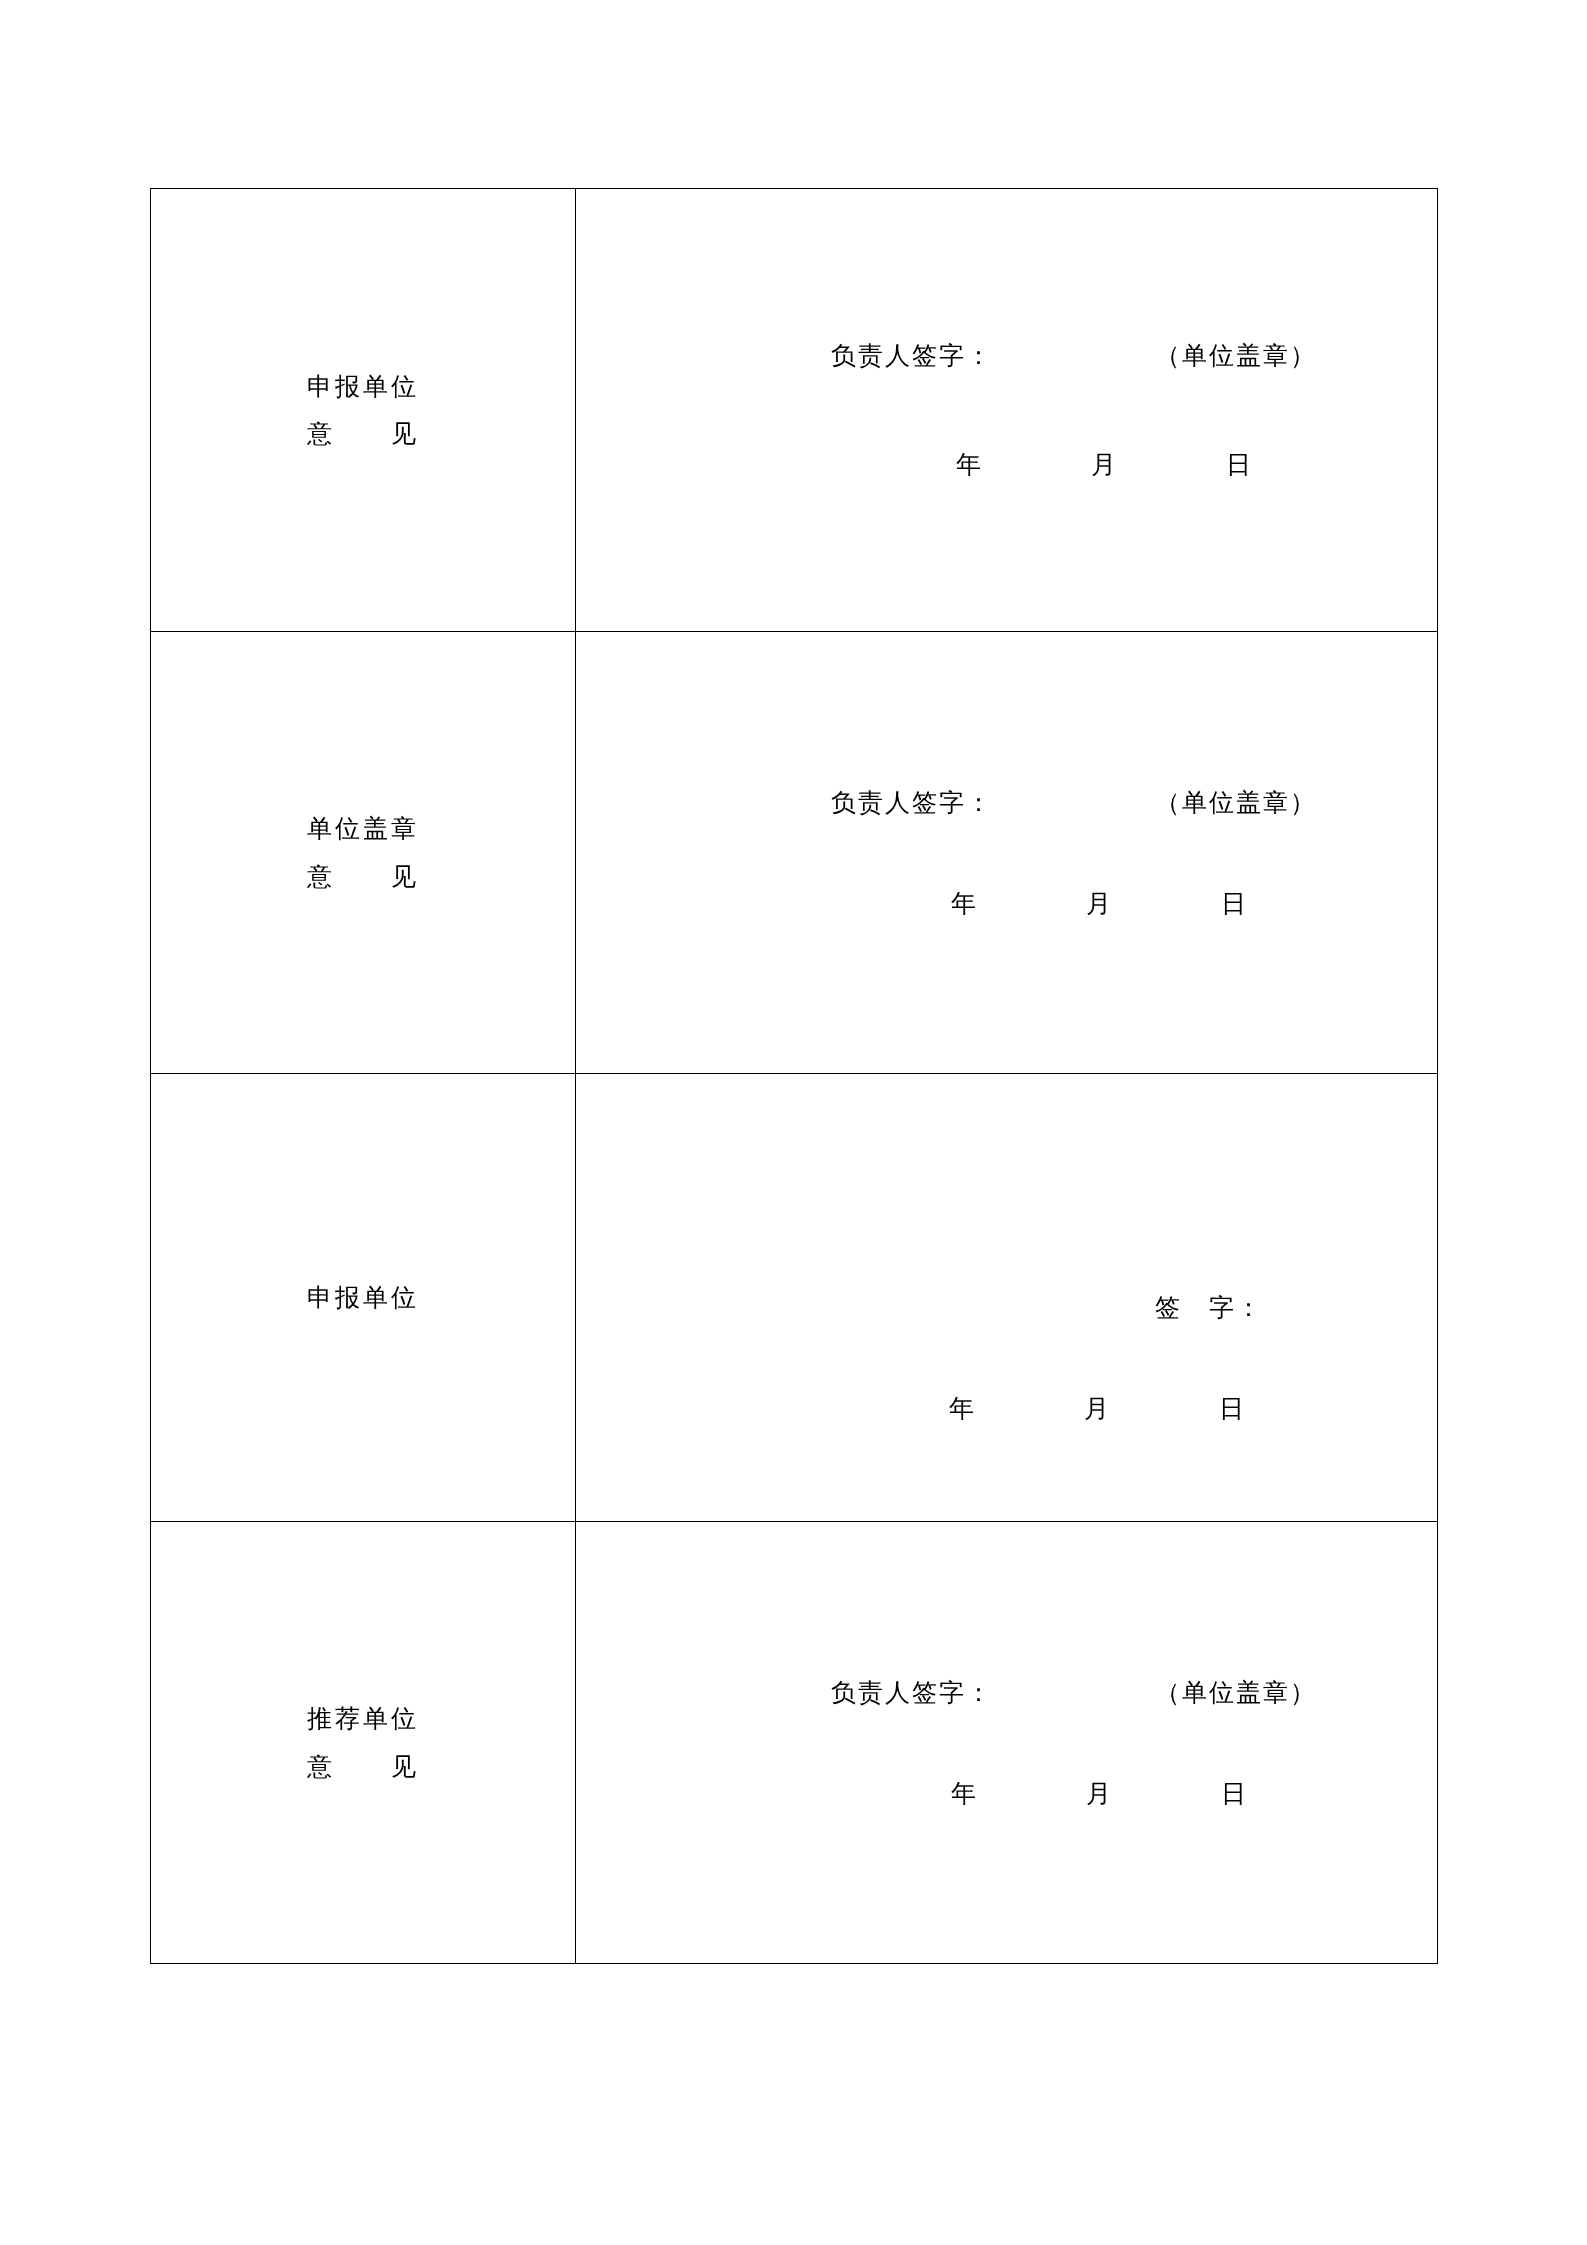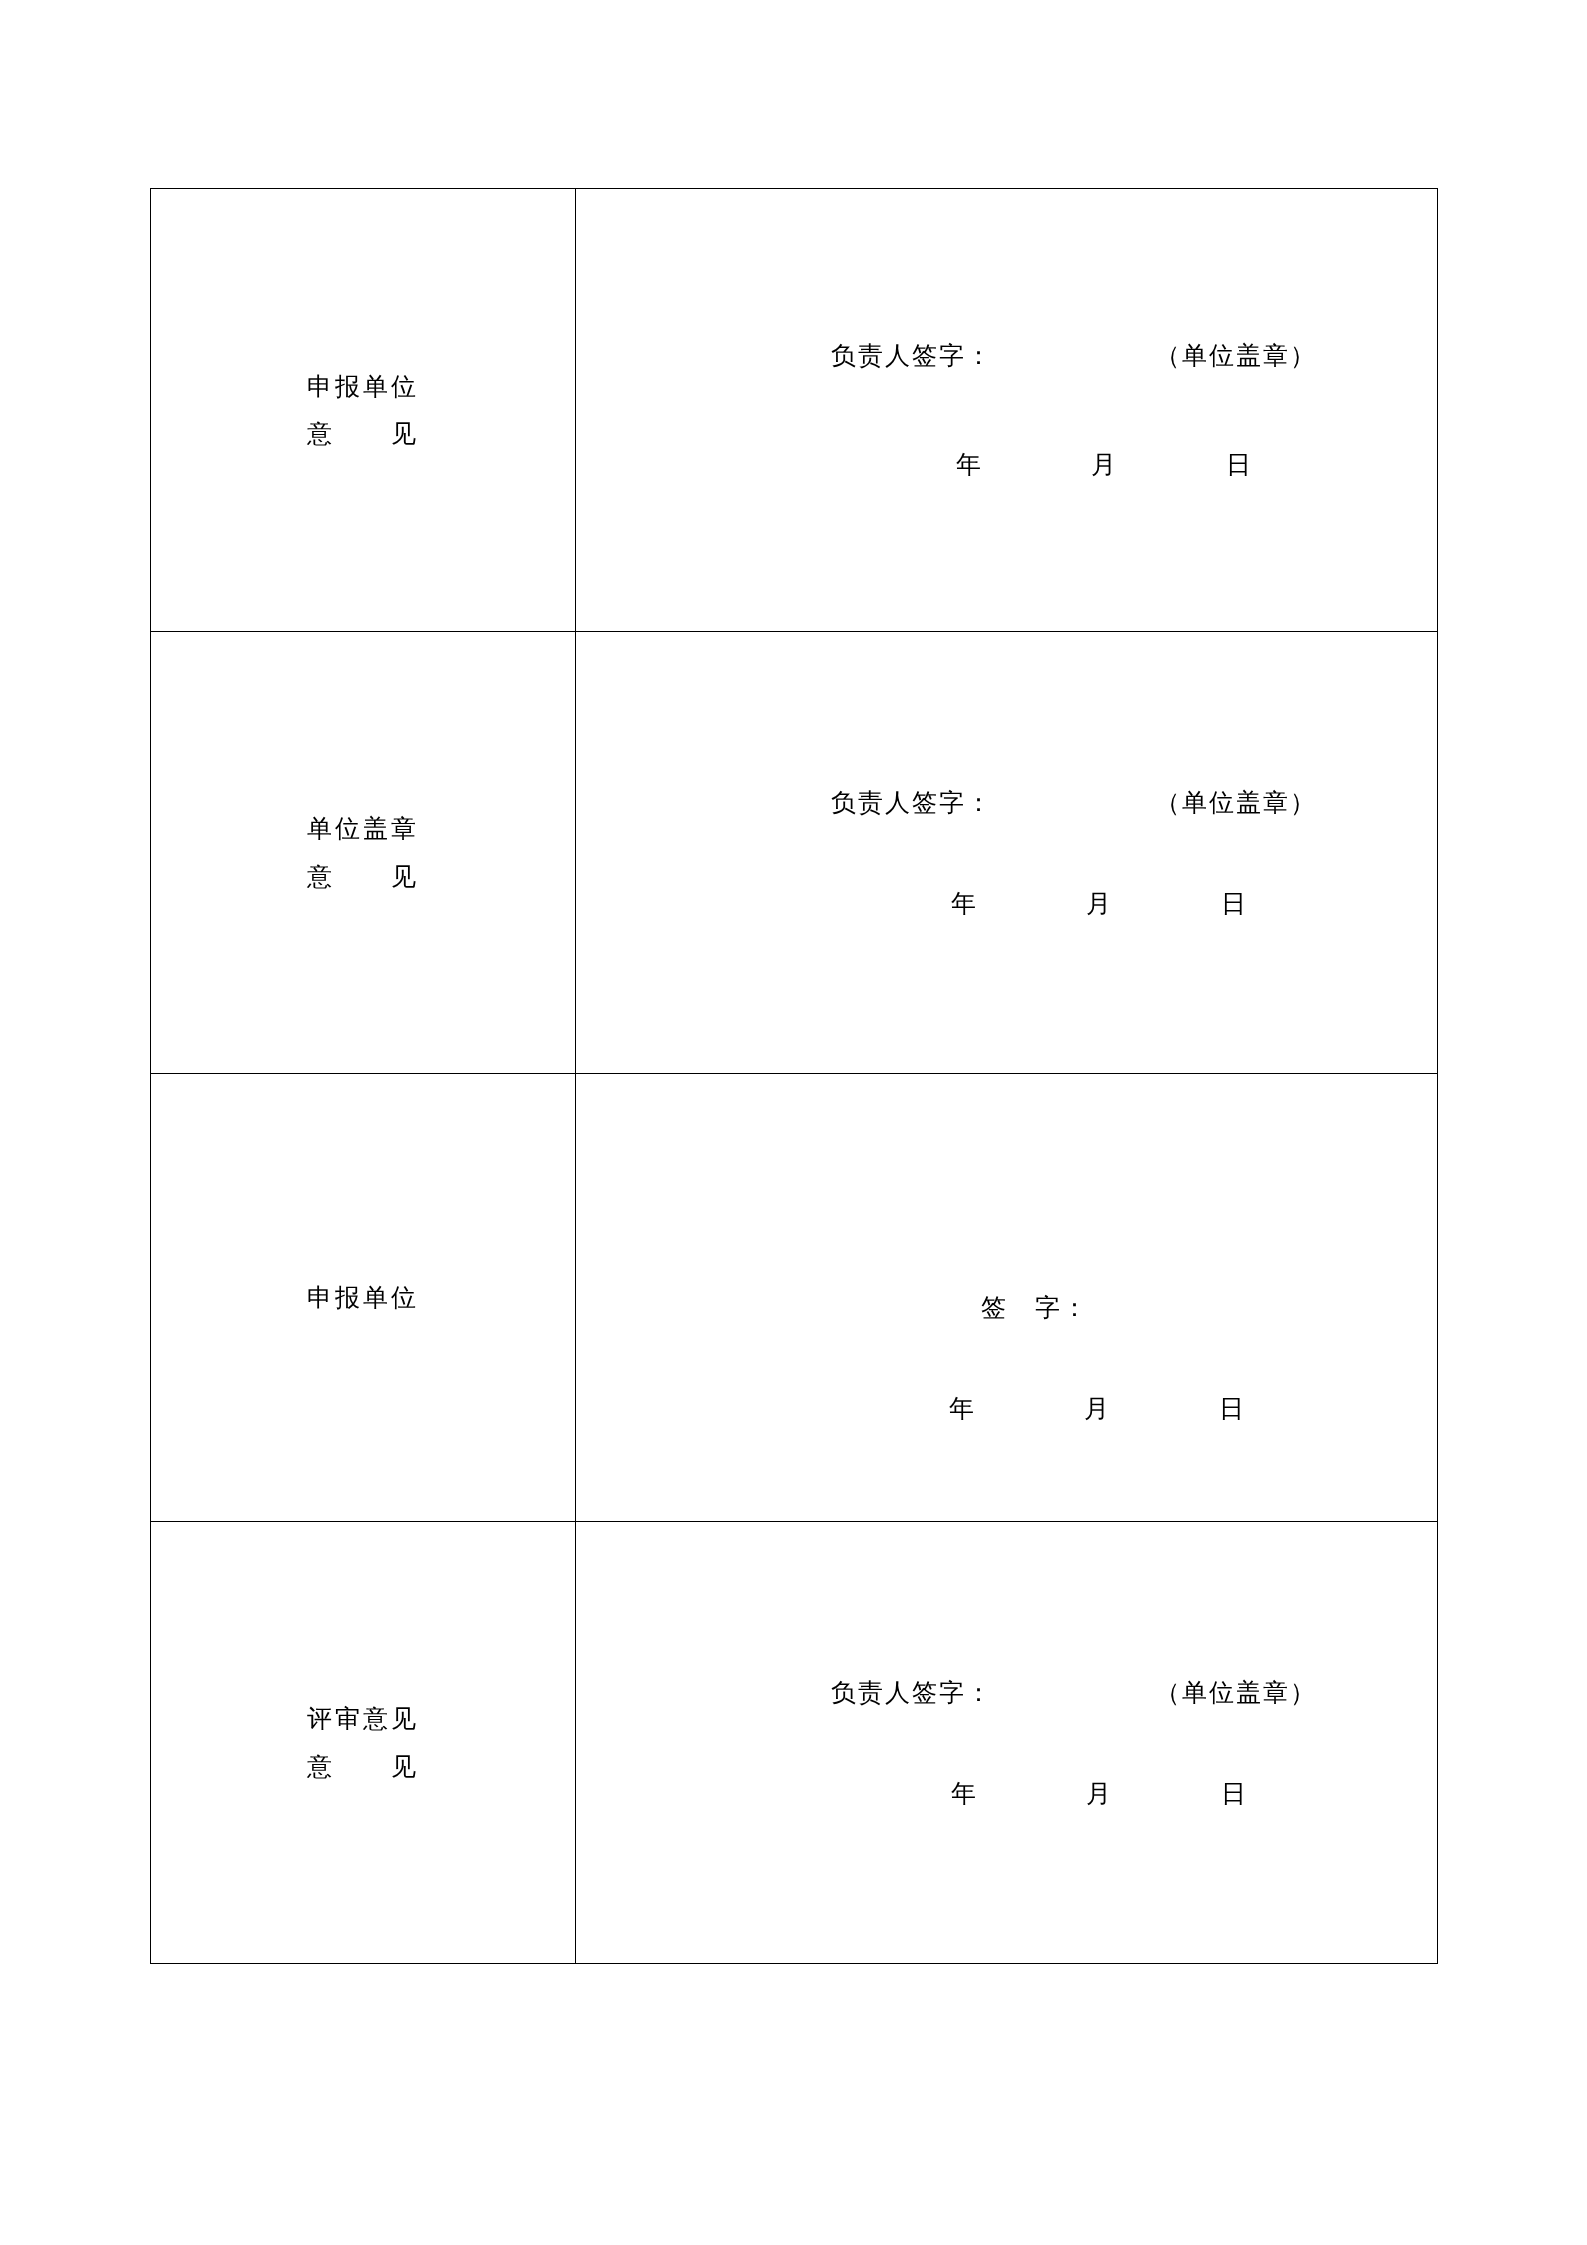--- a/index.html
+++ b/index.html
@@ -85,21 +85,21 @@
     padding-left: 255px;
   }
   .r2 .line-a { display: block; }
   .r2 .line-b { display: block; padding-left: 120px; margin-top: 12px; }
 
   
   .r3 .body-inner {
     padding-left: 255px;
     padding-top: 120px;
   }
-  .r3 .line-a { display: block; padding-left: 150px; }
+  .r3 .line-a { display: block; padding-left: 150px; text-align: center; }
   .r3 .line-b { display: block; padding-left: 118px; margin-top: 12px; }
 
   
   .r4 .body-inner {
     padding-left: 255px;
   }
   .r4 .line-a { display: block; }
   .r4 .line-b { display: block; padding-left: 120px; margin-top: 12px; }
 </style>
 </head>
@@ -147,21 +147,21 @@
         <td class="body-cell">
           <div class="body-inner sig-block">
             <span class="sig-row line-a">签　字：</span>
             <span class="sig-row line-b">年　　　　月　　　　日</span>
           </div>
         </td>
       </tr>
 
       <tr class="r4" style="height:442px;">
         <td class="label-cell">
-          <div class="label-line1">评审意见</div>
+          <div class="label-line1">推荐单位</div>
           <div class="label-line2">意　　见</div>
         </td>
         <td class="body-cell">
           <div class="body-inner sig-block">
             <span class="sig-row line-a">负责人签字：　　　　　　（单位盖章）</span>
             <span class="sig-row line-b">年　　　　月　　　　日</span>
           </div>
         </td>
       </tr>
 

